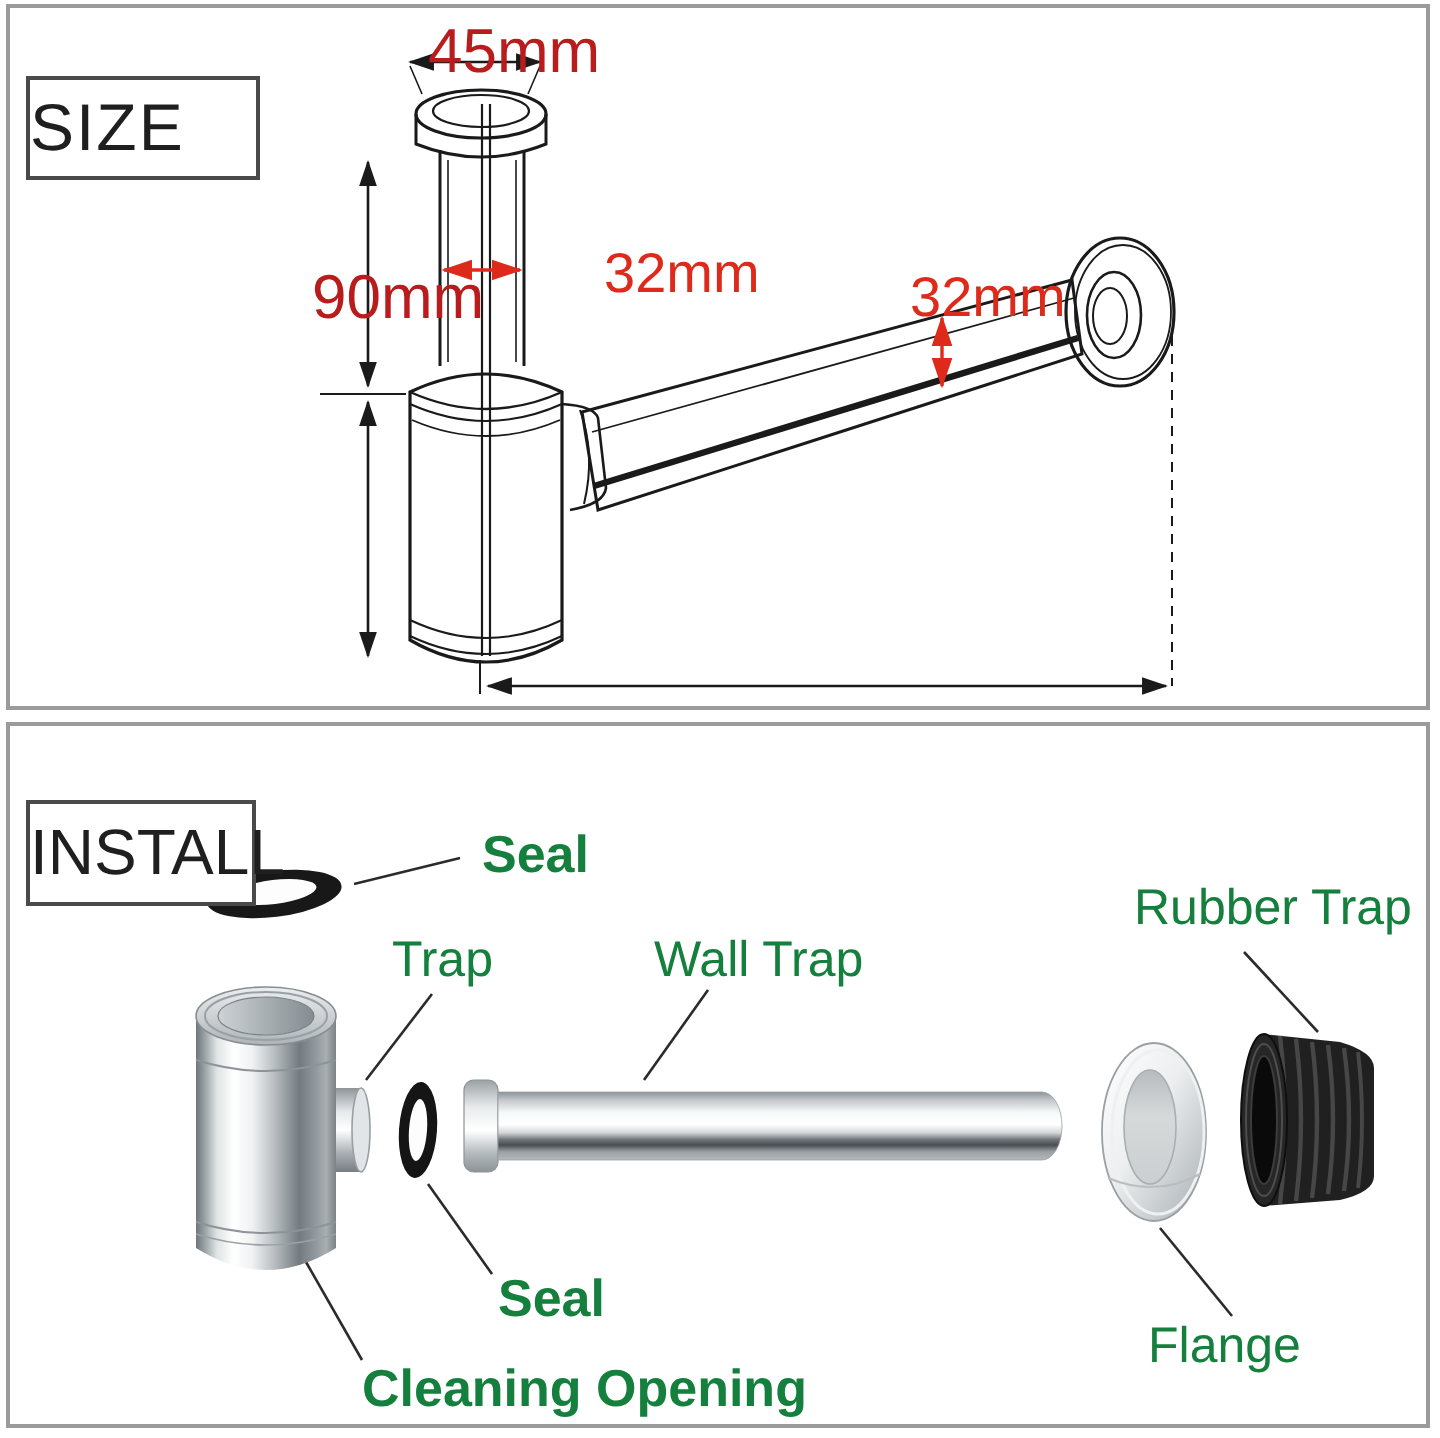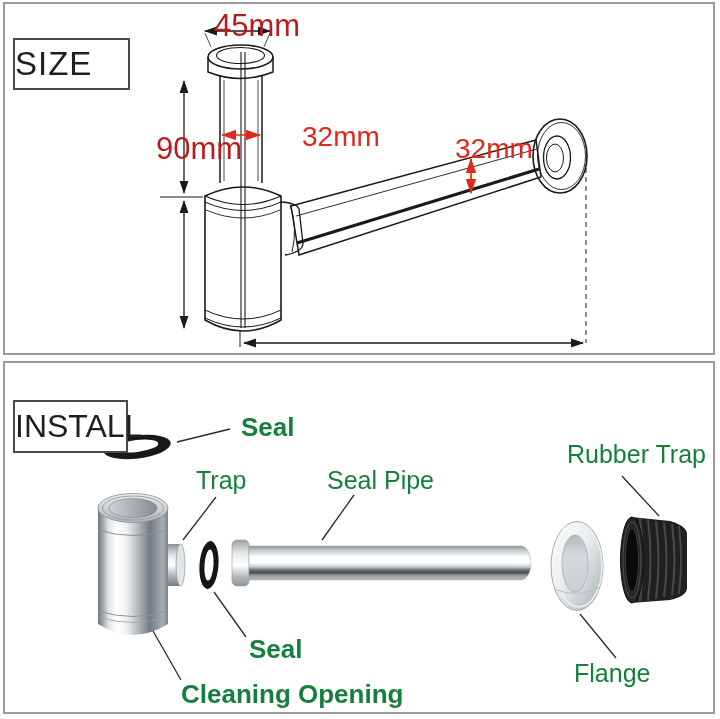--- a/index.html
+++ b/index.html
@@ -215,19 +215,19 @@
   <div class="dim" style="left:214px;top:8px;">45mm</div>
   <div class="dim" style="left:156px;top:131px;">90mm</div>
   <div class="dim red" style="left:266px;top:121px;">32mm</div>
   <div class="dim red" style="left:419px;top:133px;">32mm</div>
 
   <div class="title-box install">
     <span>INSTALL</span>
   </div>
   <div class="part-label bold" style="left:241px;top:412px;">Seal</div>
   <div class="part-label" style="left:196px;top:466px;">Trap</div>
-  <div class="part-label" style="left:327px;top:466px;">Seal Pipe</div>
+  <div class="part-label" style="left:327px;top:466px;">Wall Trap</div>
   <div class="part-label" style="left:567px;top:440px;">Rubber Trap</div>
   <div class="part-label bold" style="left:249px;top:634px;">Seal</div>
   <div class="part-label" style="left:574px;top:659px;">Flange</div>
   <div class="part-label bold" style="left:181px;top:679px;">Cleaning Opening</div>
 
 </div>
 
 </body></html>

